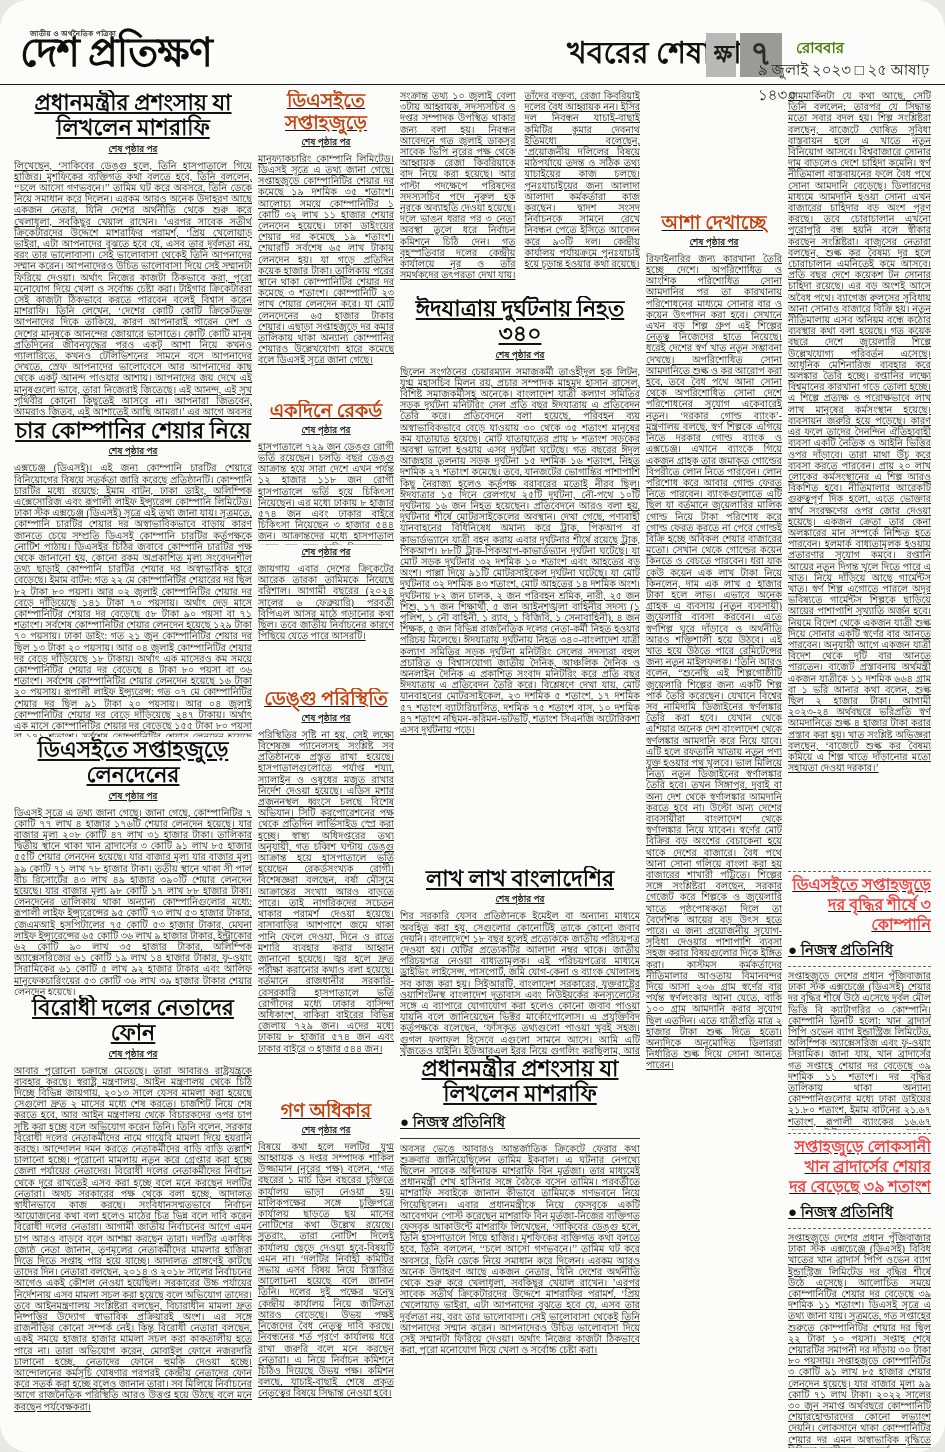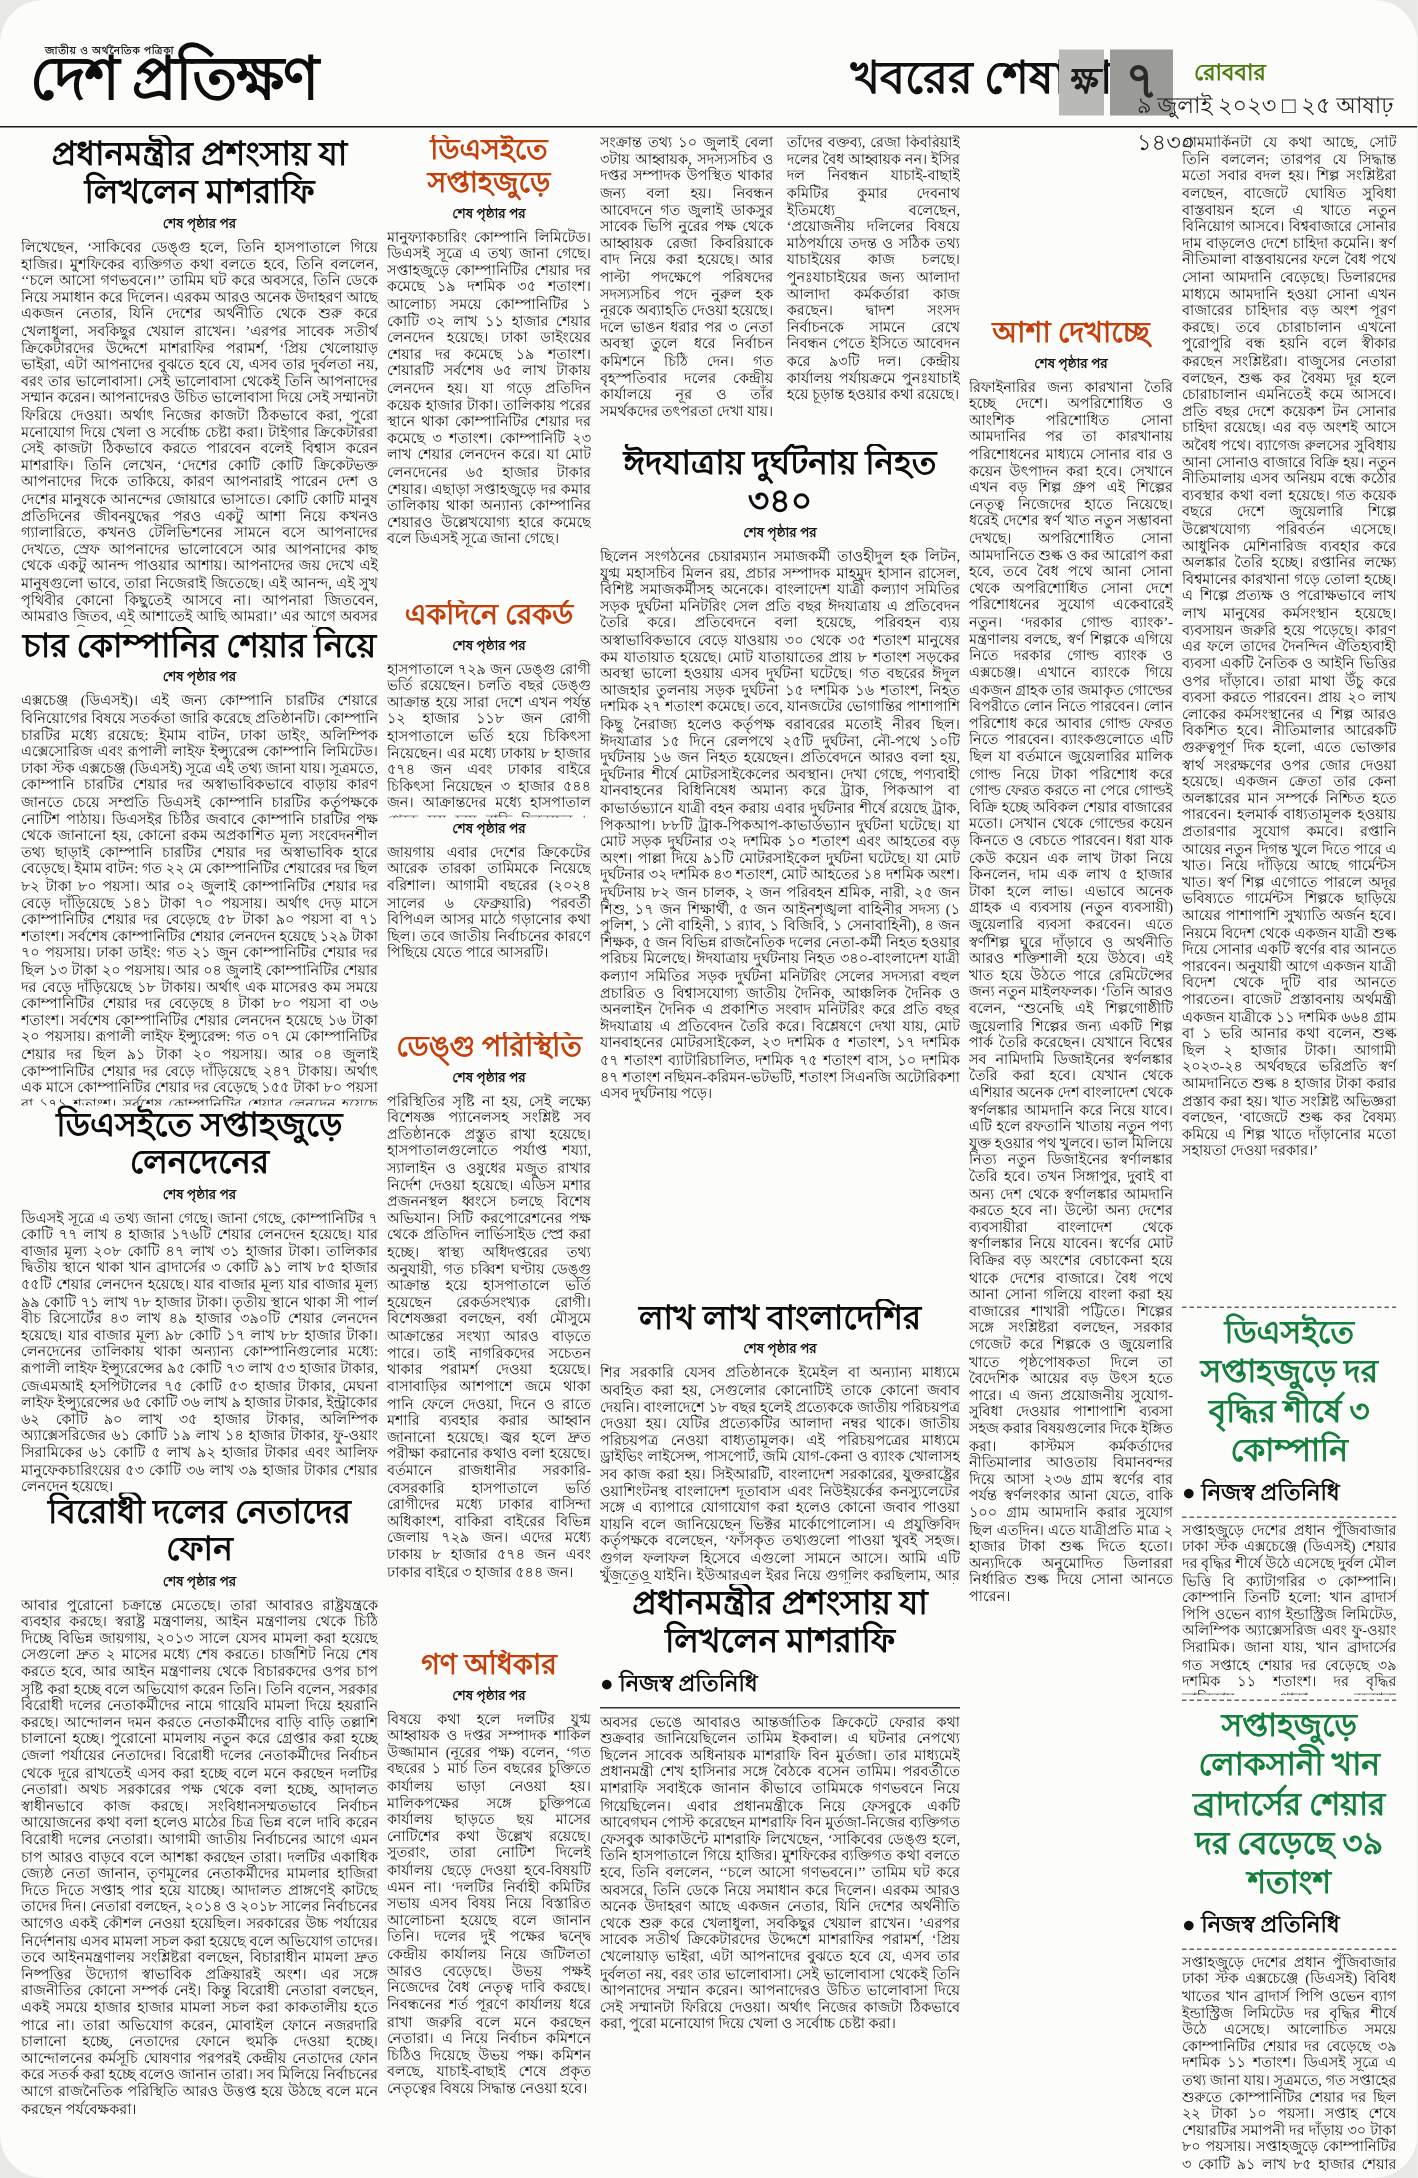--- a/index.html
+++ b/index.html
@@ -10,24 +10,24 @@
   .tagline{position:absolute;left:30px;top:28px;font-size:7px;font-weight:bold;letter-spacing:.5px;color:#222;}
   .logo{position:absolute;left:20px;top:33px;font-size:40px;font-weight:900;letter-spacing:-1px;color:#0d0d0d;line-height:1;}
   .section-title{position:absolute;left:567px;top:38px;font-size:30px;font-weight:900;color:#101010;line-height:1;}
   .orn-box{position:absolute;left:706px;top:33px;width:30px;height:44px;background:#b9b9b5;color:#1c1c1c;
            font-size:24px;font-weight:bold;display:flex;align-items:center;justify-content:center;font-style:italic;}
   .page-box{position:absolute;left:740px;top:33px;width:42px;height:44px;background:#9a9a96;color:#2a2a2a;
             font-size:34px;font-weight:900;display:flex;align-items:center;justify-content:center;}
   .day{position:absolute;left:796px;top:36px;font-size:15px;font-weight:bold;color:#4d7c0f;}
   .dateline{position:absolute;left:758px;top:58px;font-size:15px;color:#222;}
   
-  .art{position:absolute;overflow:hidden;}
+  .art{position:absolute;overflow:hidden;text-decoration:underline;}
   .h-xl{font-size:22px;font-weight:900;text-align:center;line-height:1.15;margin:0 0 1px 0;color:#0c0c0c;}
   .h-lg{font-size:19px;font-weight:900;text-align:center;line-height:1.15;margin:0 0 1px 0;color:#c2410c;}
-  .h-md{font-size:21px;font-weight:900;text-align:center;line-height:1.25;margin:2px 0;color:#15803d;}
+  .h-md{font-size:16px;font-weight:900;text-align:right;line-height:1.25;margin:2px 0;color:#ef4444;}
   .sub{font-size:9px;font-weight:bold;text-align:center;margin:0 0 3px 0;color:#151515;}
   .byline{font-size:15px;font-weight:bold;margin:3px 0;color:#111;}
   .bd{font-size:9.6px;line-height:11.2px;text-align:justify;color:#161616;}
   .cols2{column-count:2;column-gap:9px;}
   .rule-dot{border-top:1.5px dashed #666;margin:3px 0;}
   .rule-solid{border-top:1px solid #333;margin:3px 0 4px 0;}
 </style>
 </head>
 <body>
 

